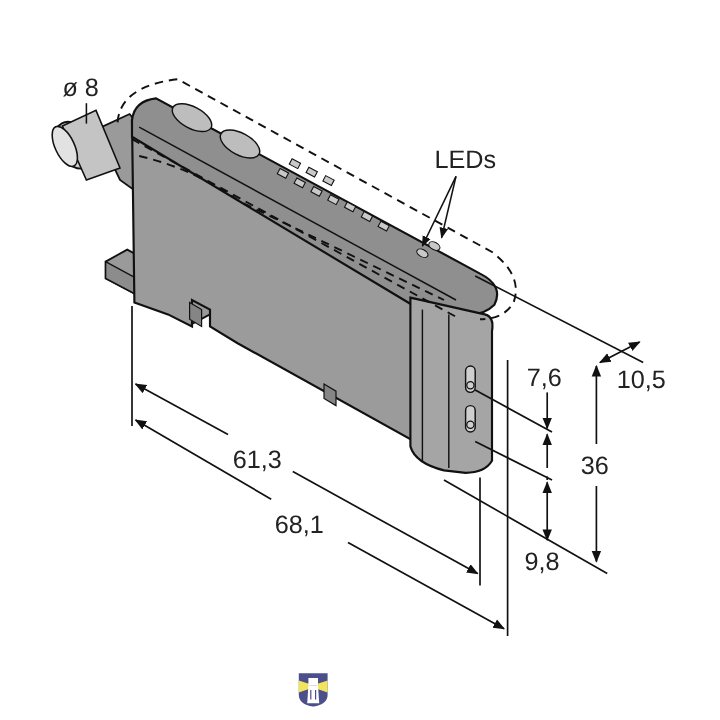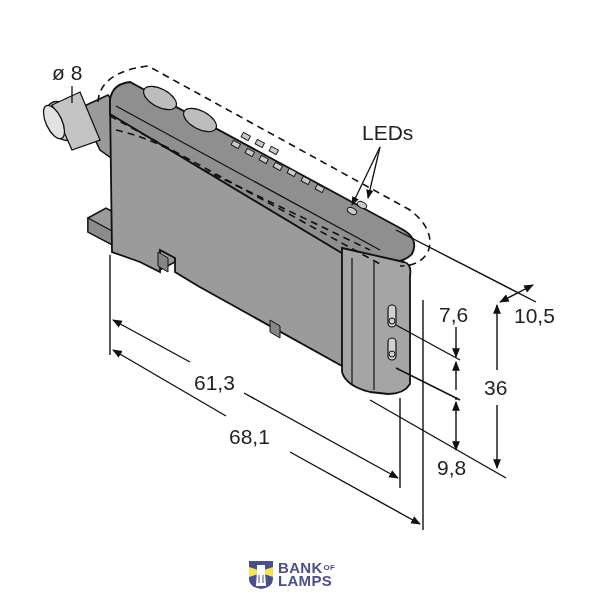--- a/index.html
+++ b/index.html
@@ -136,17 +136,13 @@
 <div class="logo">
   <svg class="logo-badge" viewBox="0 0 26 30">
     <path d="M1,2 L25,2 L25,20 Q25,28 13,30 Q1,28 1,20 Z" fill="#4b4f8a"></path>
     <polygon points="1,8 10,11 10,15 1,18" fill="#f2e45c"></polygon>
     <polygon points="25,8 16,11 16,15 25,18" fill="#f2e45c"></polygon>
     <rect x="9" y="6" width="8" height="6" fill="#ffffff"></rect>
     <polygon points="9,12 17,12 18,27 8,27" fill="#ffffff"></polygon>
     <line x1="11" y1="16" x2="11" y2="24" stroke="#4b4f8a" stroke-width="1"></line>
     <line x1="15" y1="16" x2="15" y2="24" stroke="#4b4f8a" stroke-width="1"></line>
   </svg>
-  <div class="logo-text">
-    <div class="logo-line1"><span>BANK</span><span class="logo-of">OF</span></div>
-    <div class="logo-line2">LAMPS</div>
-  </div>
 </div>
 
 </body></html>

